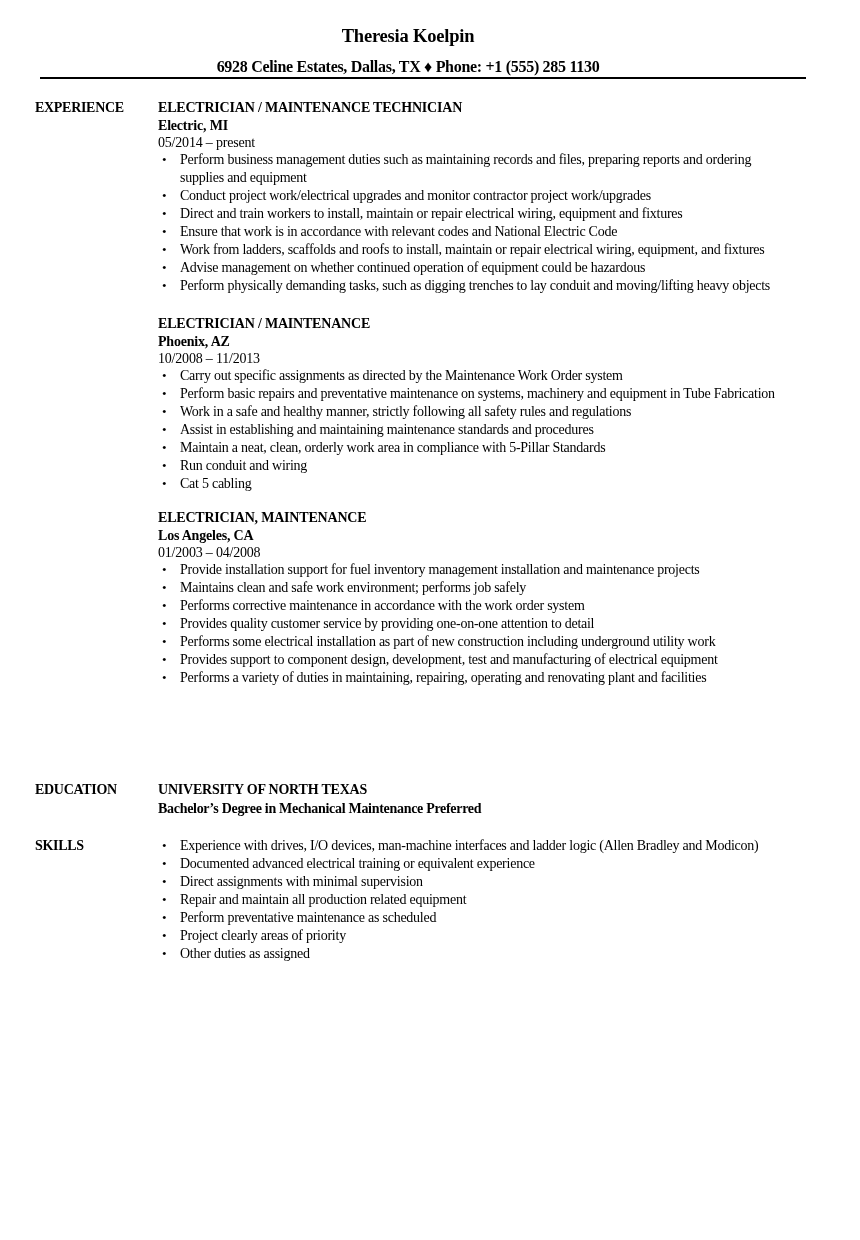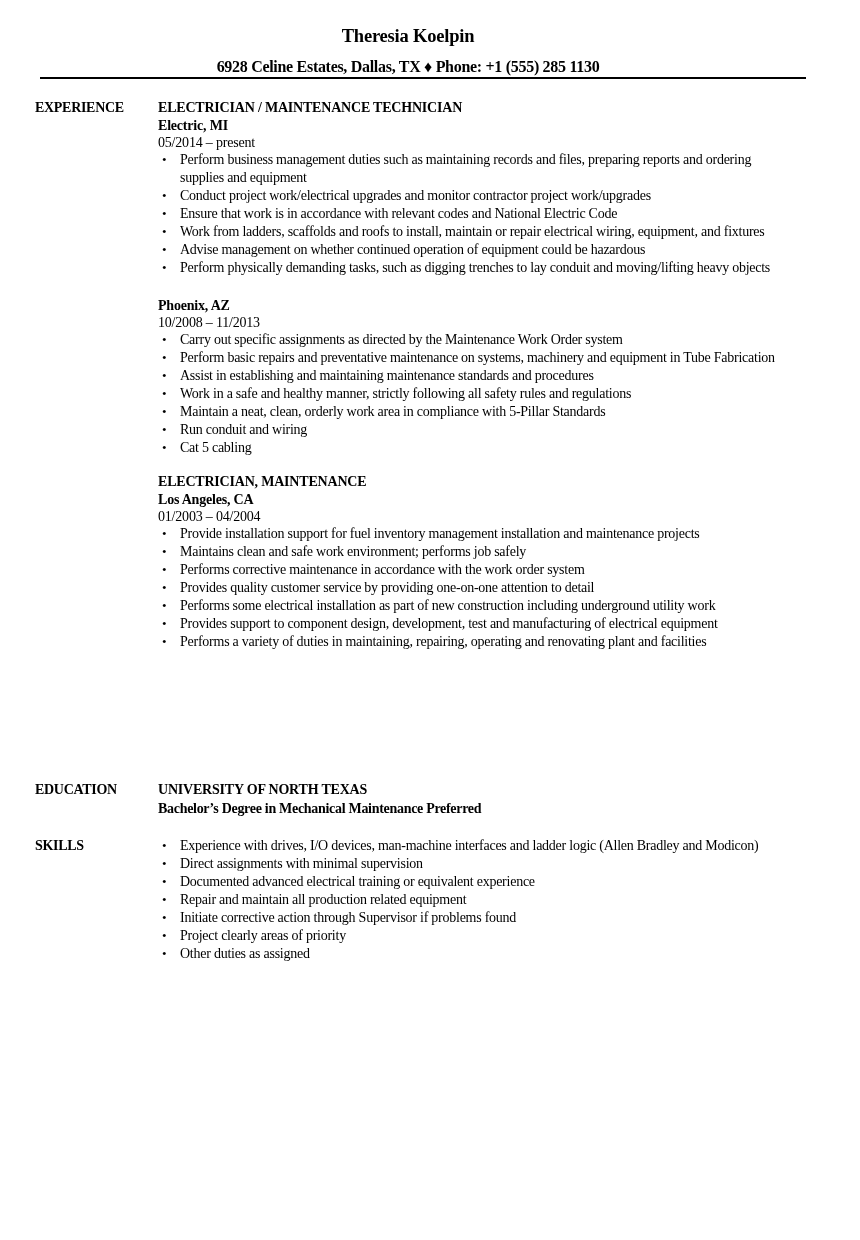--- a/index.html
+++ b/index.html
@@ -35,45 +35,47 @@
   <div class="sec-label">EXPERIENCE</div>
   <div class="sec-body">
 
     <div class="job">
       <div class="job-title">ELECTRICIAN / MAINTENANCE TECHNICIAN</div>
       <div class="job-loc">Electric, MI</div>
       <div class="job-dates">05/2014 – present</div>
       <ul>
         <li>Perform business management duties such as maintaining records and files, preparing reports and ordering supplies and equipment</li>
         <li>Conduct project work/electrical upgrades and monitor contractor project work/upgrades</li>
+        <li>Direct and train workers to install, maintain or repair electrical wiring, equipment and fixtures</li>
         <li>Ensure that work is in accordance with relevant codes and National Electric Code</li>
         <li>Work from ladders, scaffolds and roofs to install, maintain or repair electrical wiring, equipment, and fixtures</li>
         <li>Advise management on whether continued operation of equipment could be hazardous</li>
         <li>Perform physically demanding tasks, such as digging trenches to lay conduit and moving/lifting heavy objects</li>
       </ul>
     </div>
 
     <div class="job" style="margin-top:20px;">
+      <div class="job-title">ELECTRICIAN / MAINTENANCE</div>
       <div class="job-loc">Phoenix, AZ</div>
       <div class="job-dates">10/2008 – 11/2013</div>
       <ul>
         <li>Carry out specific assignments as directed by the Maintenance Work Order system</li>
         <li>Perform basic repairs and preventative maintenance on systems, machinery and equipment in Tube Fabrication</li>
+        <li>Work in a safe and healthy manner, strictly following all safety rules and regulations</li>
         <li>Assist in establishing and maintaining maintenance standards and procedures</li>
-        <li>Work in a safe and healthy manner, strictly following all safety rules and regulations</li>
         <li>Maintain a neat, clean, orderly work area in compliance with 5-Pillar Standards</li>
         <li>Run conduit and wiring</li>
         <li>Cat 5 cabling</li>
       </ul>
     </div>
 
     <div class="job" style="margin-top:8px;">
       <div class="job-title">ELECTRICIAN, MAINTENANCE</div>
       <div class="job-loc">Los Angeles, CA</div>
-      <div class="job-dates">01/2003 – 04/2004</div>
+      <div class="job-dates">01/2003 – 04/2008</div>
       <ul>
         <li>Provide installation support for fuel inventory management installation and maintenance projects</li>
         <li>Maintains clean and safe work environment; performs job safely</li>
         <li>Performs corrective maintenance in accordance with the work order system</li>
         <li>Provides quality customer service by providing one-on-one attention to detail</li>
         <li>Performs some electrical installation as part of new construction including underground utility work</li>
         <li>Provides support to component design, development, test and manufacturing of electrical equipment</li>
         <li>Performs a variety of duties in maintaining, repairing, operating and renovating plant and facilities</li>
       </ul>
     </div>
@@ -87,21 +89,21 @@
     <div class="edu-school">UNIVERSITY OF NORTH TEXAS</div>
     <div class="edu-degree">Bachelor’s Degree in Mechanical Maintenance Preferred</div>
   </div>
 </div>
 
 <div class="section" style="top:837px;">
   <div class="sec-label">SKILLS</div>
   <div class="sec-body">
     <ul>
       <li>Experience with drives, I/O devices, man-machine interfaces and ladder logic (Allen Bradley and Modicon)</li>
+      <li>Documented advanced electrical training or equivalent experience</li>
       <li>Direct assignments with minimal supervision</li>
-      <li>Documented advanced electrical training or equivalent experience</li>
       <li>Repair and maintain all production related equipment</li>
-      <li>Initiate corrective action through Supervisor if problems found</li>
+      <li>Perform preventative maintenance as scheduled</li>
       <li>Project clearly areas of priority</li>
       <li>Other duties as assigned</li>
     </ul>
   </div>
 </div>
 
 </body></html>

